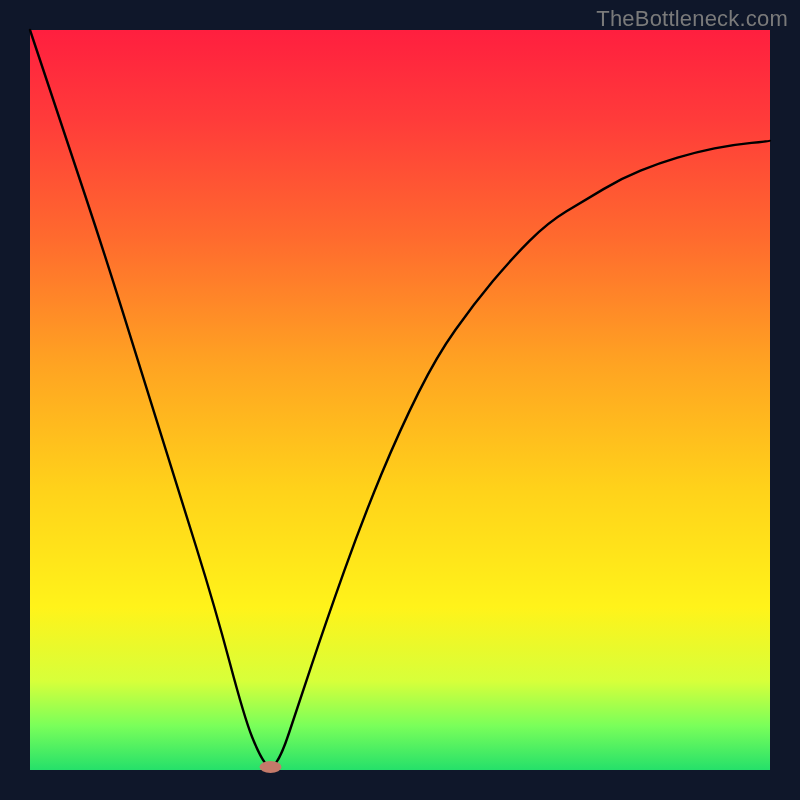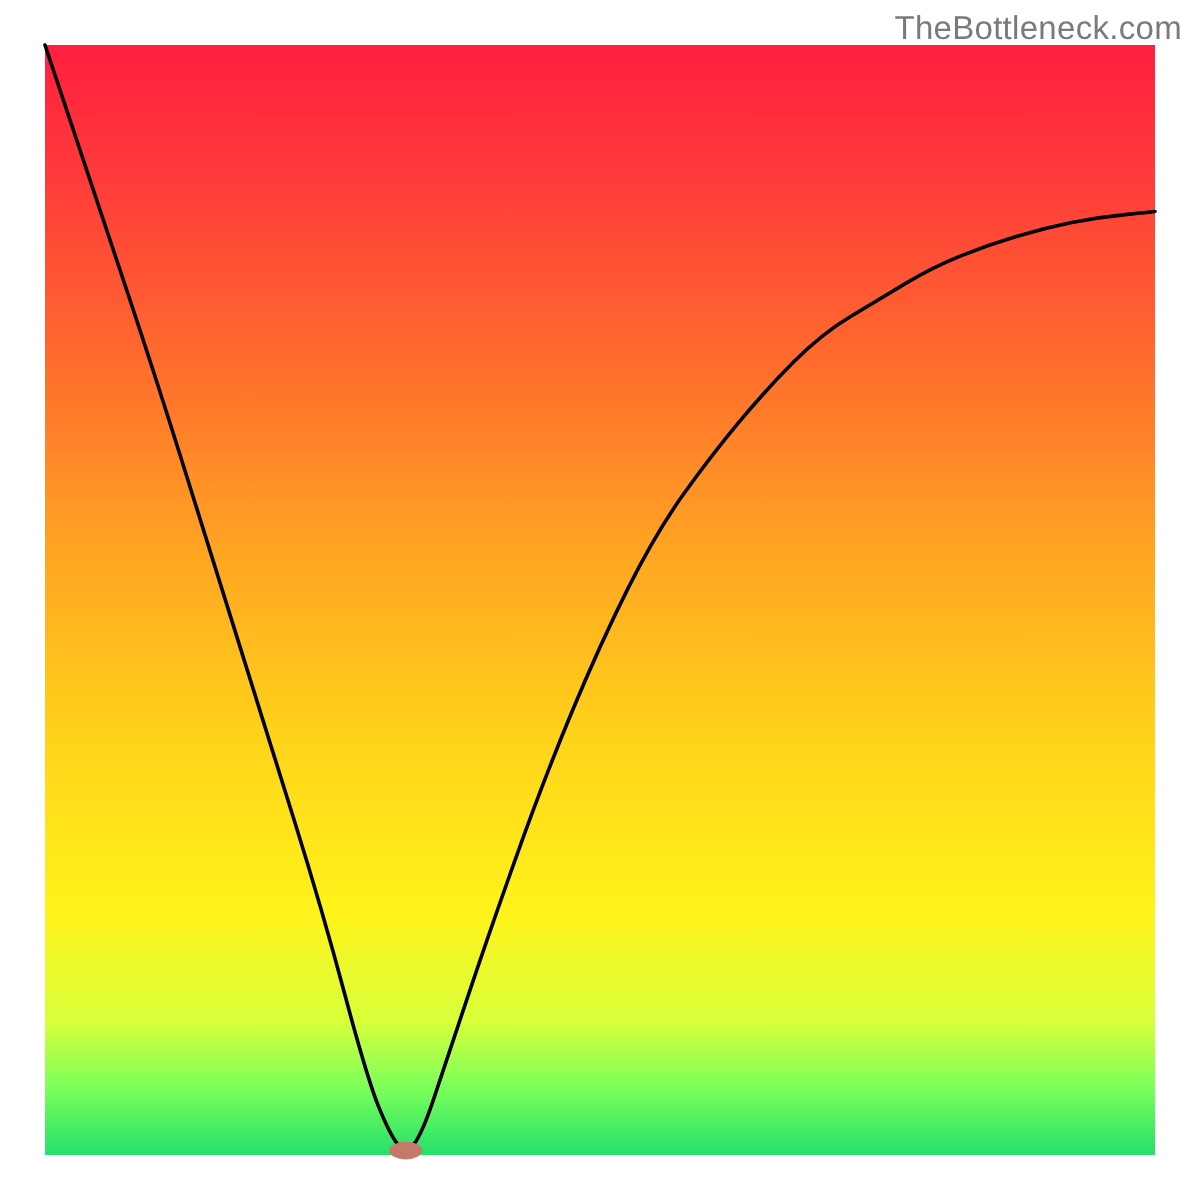--- a/index.html
+++ b/index.html
@@ -8,21 +8,21 @@
     width: 800px;
     height: 800px;
     background: #000;
     font-family: Arial, Helvetica, sans-serif;
     overflow: hidden;
   }
   .frame {
     position: relative;
     width: 800px;
     height: 800px;
-    background: #ffffff;
+    background: #0f172a;
   }
   .plot {
     position: absolute;
     left: 30px;
     top: 30px;
     width: 740px;
     height: 740px;
     background: linear-gradient(to bottom,
       #ff1f3f 0%,
       #ff3b3a 12%,

